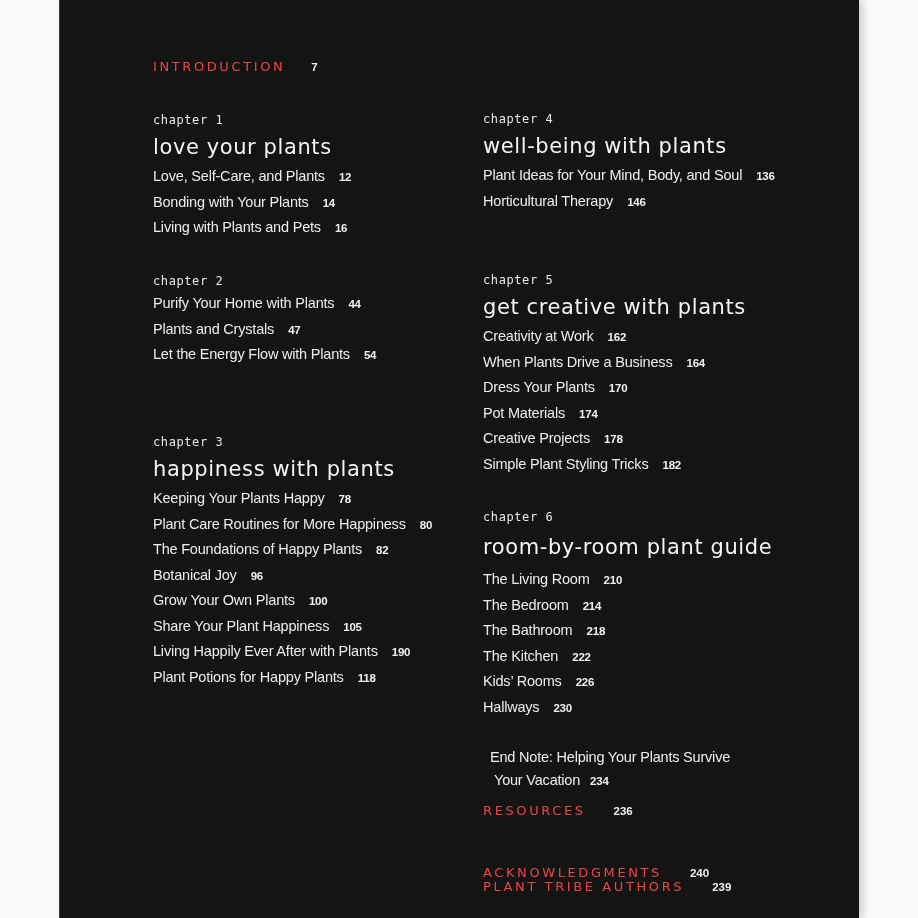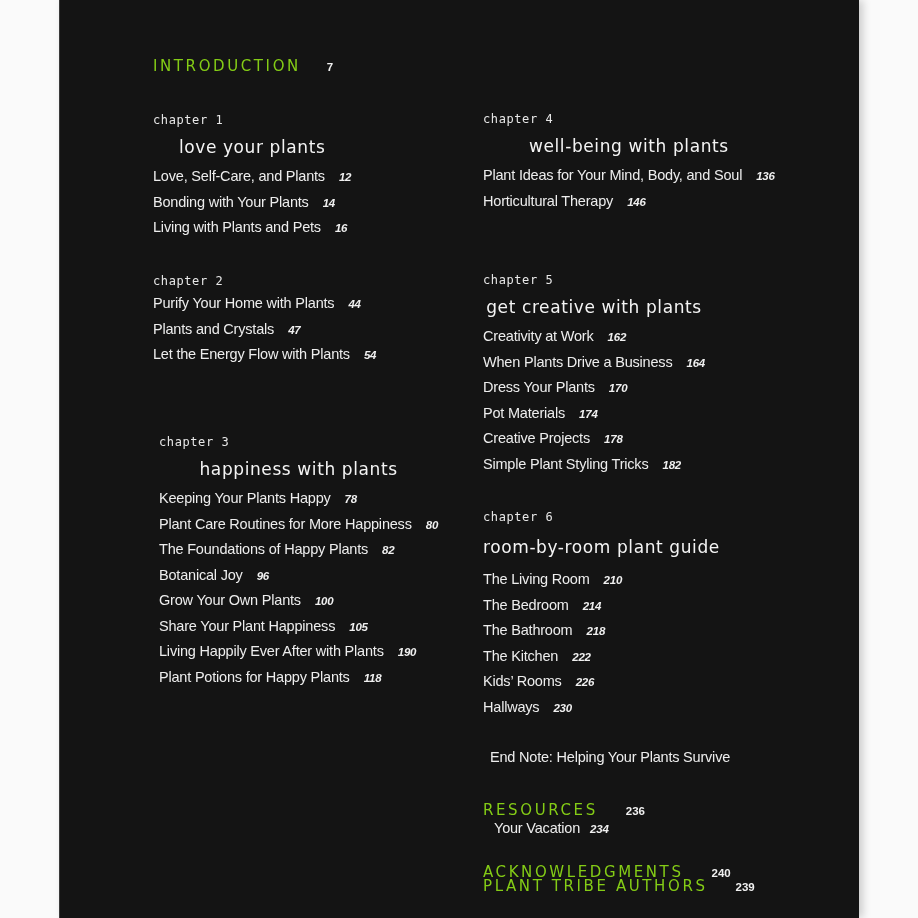--- a/index.html
+++ b/index.html
@@ -12,42 +12,41 @@
   .page {
     position:absolute; left:59px; top:0; width:799px; height:918px;
     background:#141414;
     box-shadow: 4px 0 8px rgba(0,0,0,0.18);
     border-left:1px solid #3a3a3a;
     color:#f1f1f1;
   }
   .abs { position:absolute; white-space:nowrap; }
   .caps {
     font-family:"DejaVu Sans", sans-serif;
-    font-size:15px; letter-spacing:2.6px; color:#84cc16;
+    font-size:13px; letter-spacing:2.6px; color:#ef4444;
   }
   .pg {
     font-family:"Liberation Sans", sans-serif;
     font-size:11.5px; font-weight:bold; color:#f0f0f0;
   }
   .chapter-label {
     font-family:"DejaVu Sans Mono", monospace;
     font-size:12px; color:#e8e8e8; letter-spacing:0.6px;
   }
   .chapter-title {
     font-family:"DejaVu Sans", sans-serif;
-    font-size:17px; color:#f4f4f4; letter-spacing:0.6px;
+    font-size:21px; color:#f4f4f4; letter-spacing:0.6px;
     line-height:1;
-    text-align:center;
   }
   .item {
     font-family:"Liberation Sans", sans-serif;
     font-size:14.5px; color:#ededed; letter-spacing:-0.2px;
     height:25.5px; line-height:25.5px;
   }
-  .item .pg { margin-left:14px;font-style:italic; }
+  .item .pg { margin-left:14px; }
   .chapter { position:absolute; }
   .chapter .chapter-label { display:block; height:20px; line-height:20px; }
   .chapter .chapter-title { display:block; height:34px; line-height:34px; }
 </style>
 </head>
 <body>
 
 <div class="page">
 
   <div class="abs" style="left:93px; top:57px;">
@@ -62,21 +61,21 @@
     <div class="item"><span>Living with Plants and Pets</span><span class="pg">16</span></div>
   </div>
 
   <div class="chapter" style="left:93px; top:271px;">
     <span class="chapter-label">chapter 2</span>
     <div class="item"><span>Purify Your Home with Plants</span><span class="pg">44</span></div>
     <div class="item"><span>Plants and Crystals</span><span class="pg">47</span></div>
     <div class="item"><span>Let the Energy Flow with Plants</span><span class="pg">54</span></div>
   </div>
 
-  <div class="chapter" style="left:99px; top:432px;">
+  <div class="chapter" style="left:93px; top:432px;">
     <span class="chapter-label">chapter 3</span>
     <span class="chapter-title">happiness with plants</span>
     <div class="item"><span>Keeping Your Plants Happy</span><span class="pg">78</span></div>
     <div class="item"><span>Plant Care Routines for More Happiness</span><span class="pg">80</span></div>
     <div class="item"><span>The Foundations of Happy Plants</span><span class="pg">82</span></div>
     <div class="item"><span>Botanical Joy</span><span class="pg">96</span></div>
     <div class="item"><span>Grow Your Own Plants</span><span class="pg">100</span></div>
     <div class="item"><span>Share Your Plant Happiness</span><span class="pg">105</span></div>
     <div class="item"><span>Living Happily Ever After with Plants</span><span class="pg">190</span></div>
     <div class="item"><span>Plant Potions for Happy Plants</span><span class="pg">118</span></div>
@@ -106,21 +105,21 @@
     <div class="item"><span>The Living Room</span><span class="pg">210</span></div>
     <div class="item"><span>The Bedroom</span><span class="pg">214</span></div>
     <div class="item"><span>The Bathroom</span><span class="pg">218</span></div>
     <div class="item"><span>The Kitchen</span><span class="pg">222</span></div>
     <div class="item"><span>Kids’ Rooms</span><span class="pg">226</span></div>
     <div class="item"><span>Hallways</span><span class="pg">230</span></div>
   </div>
 
   <div class="abs" style="left:423px; top:746px;">
     <div class="item" style="height:23px; line-height:23px;margin-left:7px;">End Note: Helping Your Plants Survive</div>
-    <div class="item" style="padding-left:11px; height:23px; line-height:23px;margin-top:48px;"><span>Your Vacation</span><span class="pg" style="margin-left:10px;">234</span></div>
+    <div class="item" style="padding-left:11px; height:23px; line-height:23px;"><span>Your Vacation</span><span class="pg" style="margin-left:10px;">234</span></div>
   </div>
 
   <div class="abs" style="left:423px; top:801px;">
     <span class="caps">RESOURCES</span><span class="pg" style="margin-left:28px;">236</span>
   </div>
   <div class="abs" style="left:423px; top:832px;margin-top:45px;">
     <span class="caps">PLANT TRIBE AUTHORS</span><span class="pg" style="margin-left:28px;">239</span>
   </div>
   <div class="abs" style="left:423px; top:863px;">
     <span class="caps">ACKNOWLEDGMENTS</span><span class="pg" style="margin-left:28px;">240</span>

